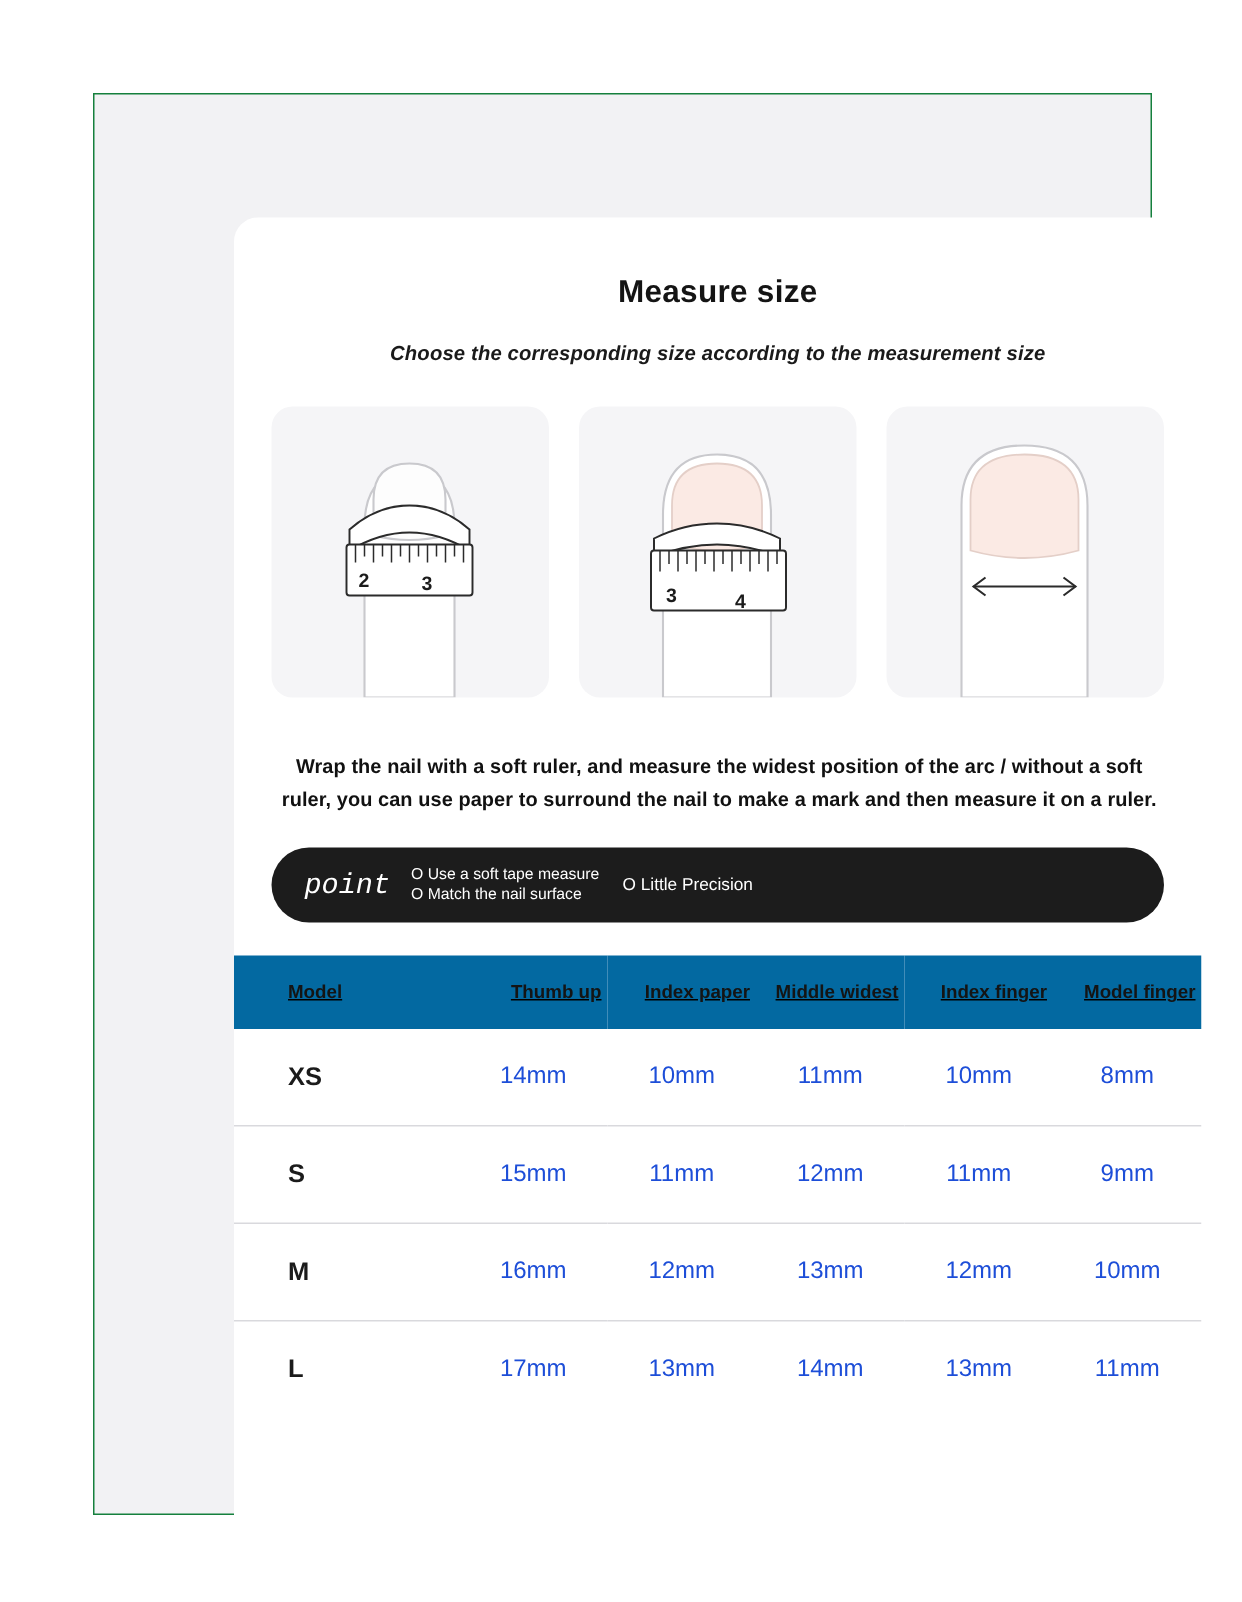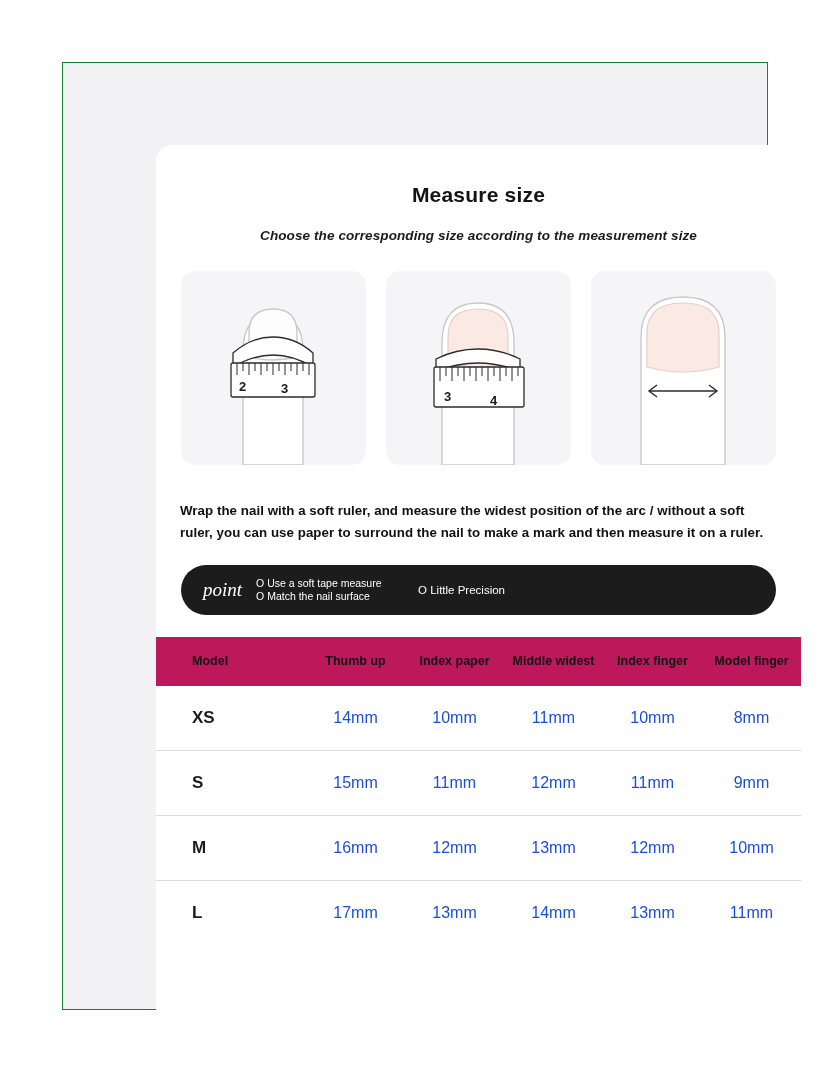--- a/index.html
+++ b/index.html
@@ -76,45 +76,46 @@
     overflow: hidden;
   }
   .fig svg { position: absolute; left: 0; top: 0; }
   .instructions {
     padding: 22px 22px 0 24px;
     font-size: 13.3px;
     line-height: 1.62;
     color: #111111;
     font-weight: bold;
     letter-spacing: 0.05px;
+    text-align: center;
   }
   .point-bar {
     margin: 22px 25px 0 25px;
     height: 50px;
     background: #1c1c1c;
     border-radius: 25px;
     display: flex;
     align-items: center;
     padding: 0 22px;
     box-sizing: border-box;
     position: relative;
   }
   .point-word {
     color: #ffffff;
-    font-family: Liberation Serif, serif;
+    font-family: Liberation Mono, monospace;
     font-style: italic;
     font-size: 19px;
     margin-right: 14px;
     white-space: nowrap;
   }
   .point-items {
     display: flex;
     align-items: center;
     flex: 1;
-    gap: 27px;
+    gap: 6px;
   }
   .point-item {
     color: #ffffff;
     font-size: 10.5px;
     line-height: 1.3;
     max-width: 135px;
   }
   .point-item.wide {
     font-size: 11.5px;
     max-width: 170px;
@@ -123,28 +124,29 @@
     margin-top: 22px;
     padding: 0 0 0 0;
     background: #ffffff;
   }
   table.size-table {
     width: 100%;
     border-collapse: collapse;
     table-layout: fixed;
   }
   table.size-table thead tr {
-    background: #be185d;
+    background: #0369a1;
+    text-decoration: underline;
   }
   table.size-table th {
     font-size: 12.5px;
     font-weight: bold;
     color: #141414;
     padding: 17px 4px;
-    text-align: center;
+    text-align: right;
     line-height: 1.2;
   }
   table.size-table th:first-child,
   table.size-table td:first-child {
     width: 110px;
     text-align: left;
     padding-left: 36px;
   }
   table.size-table td {
     font-size: 16px;

